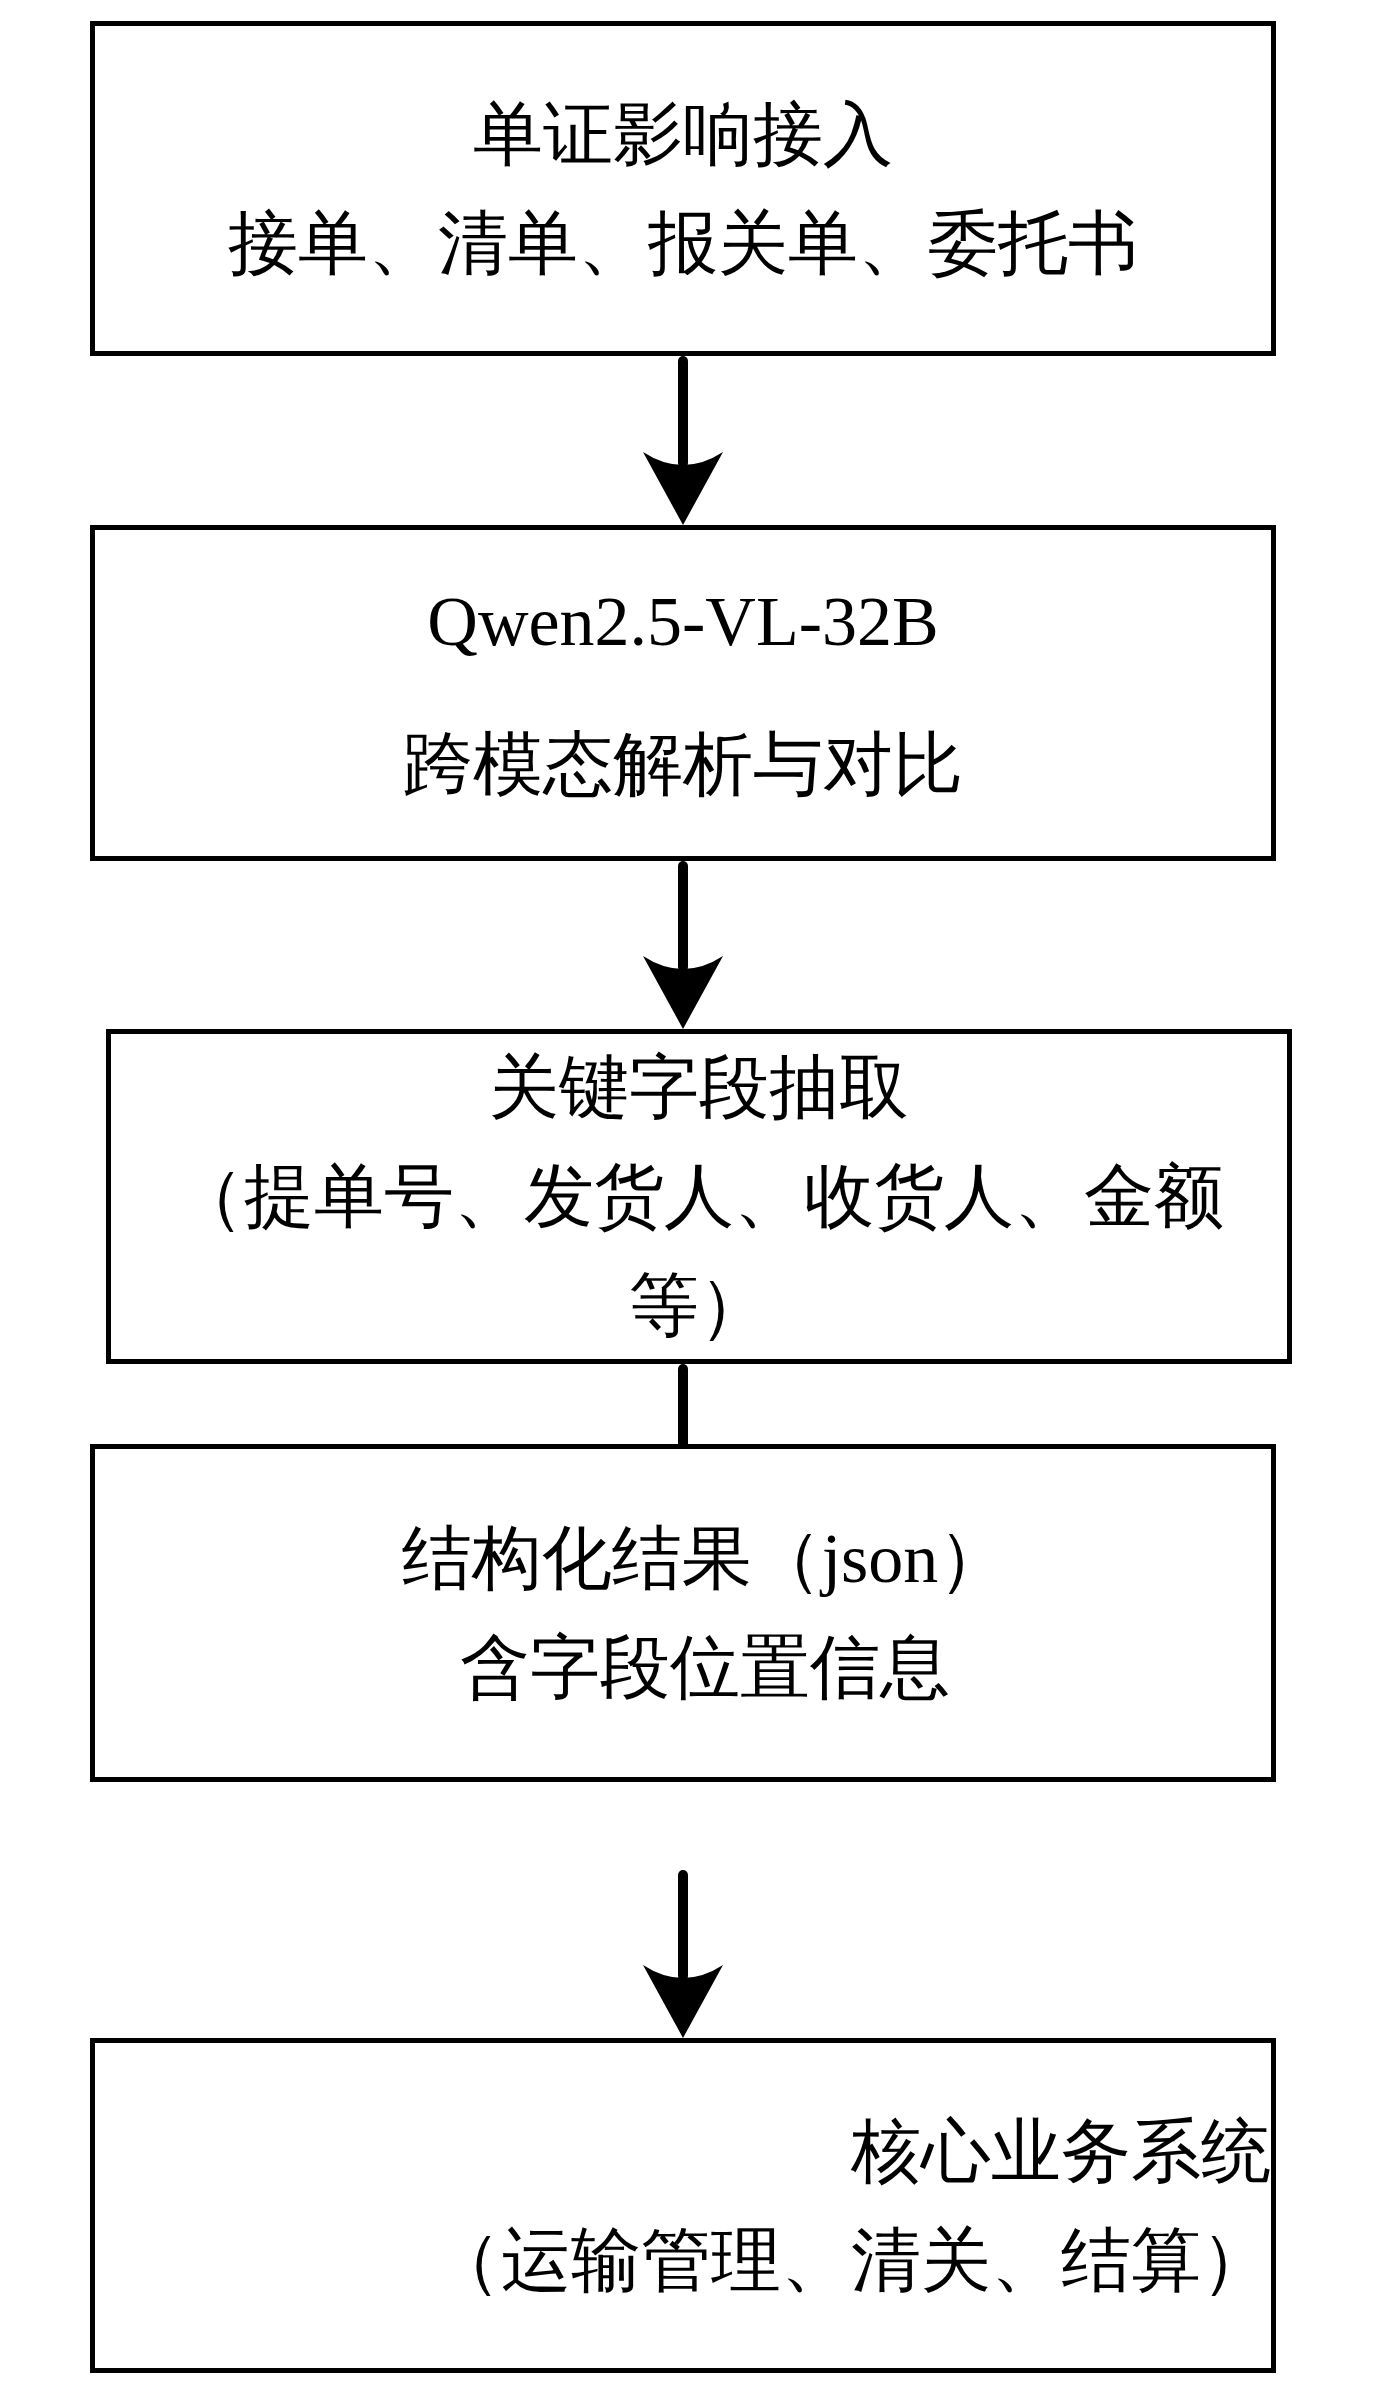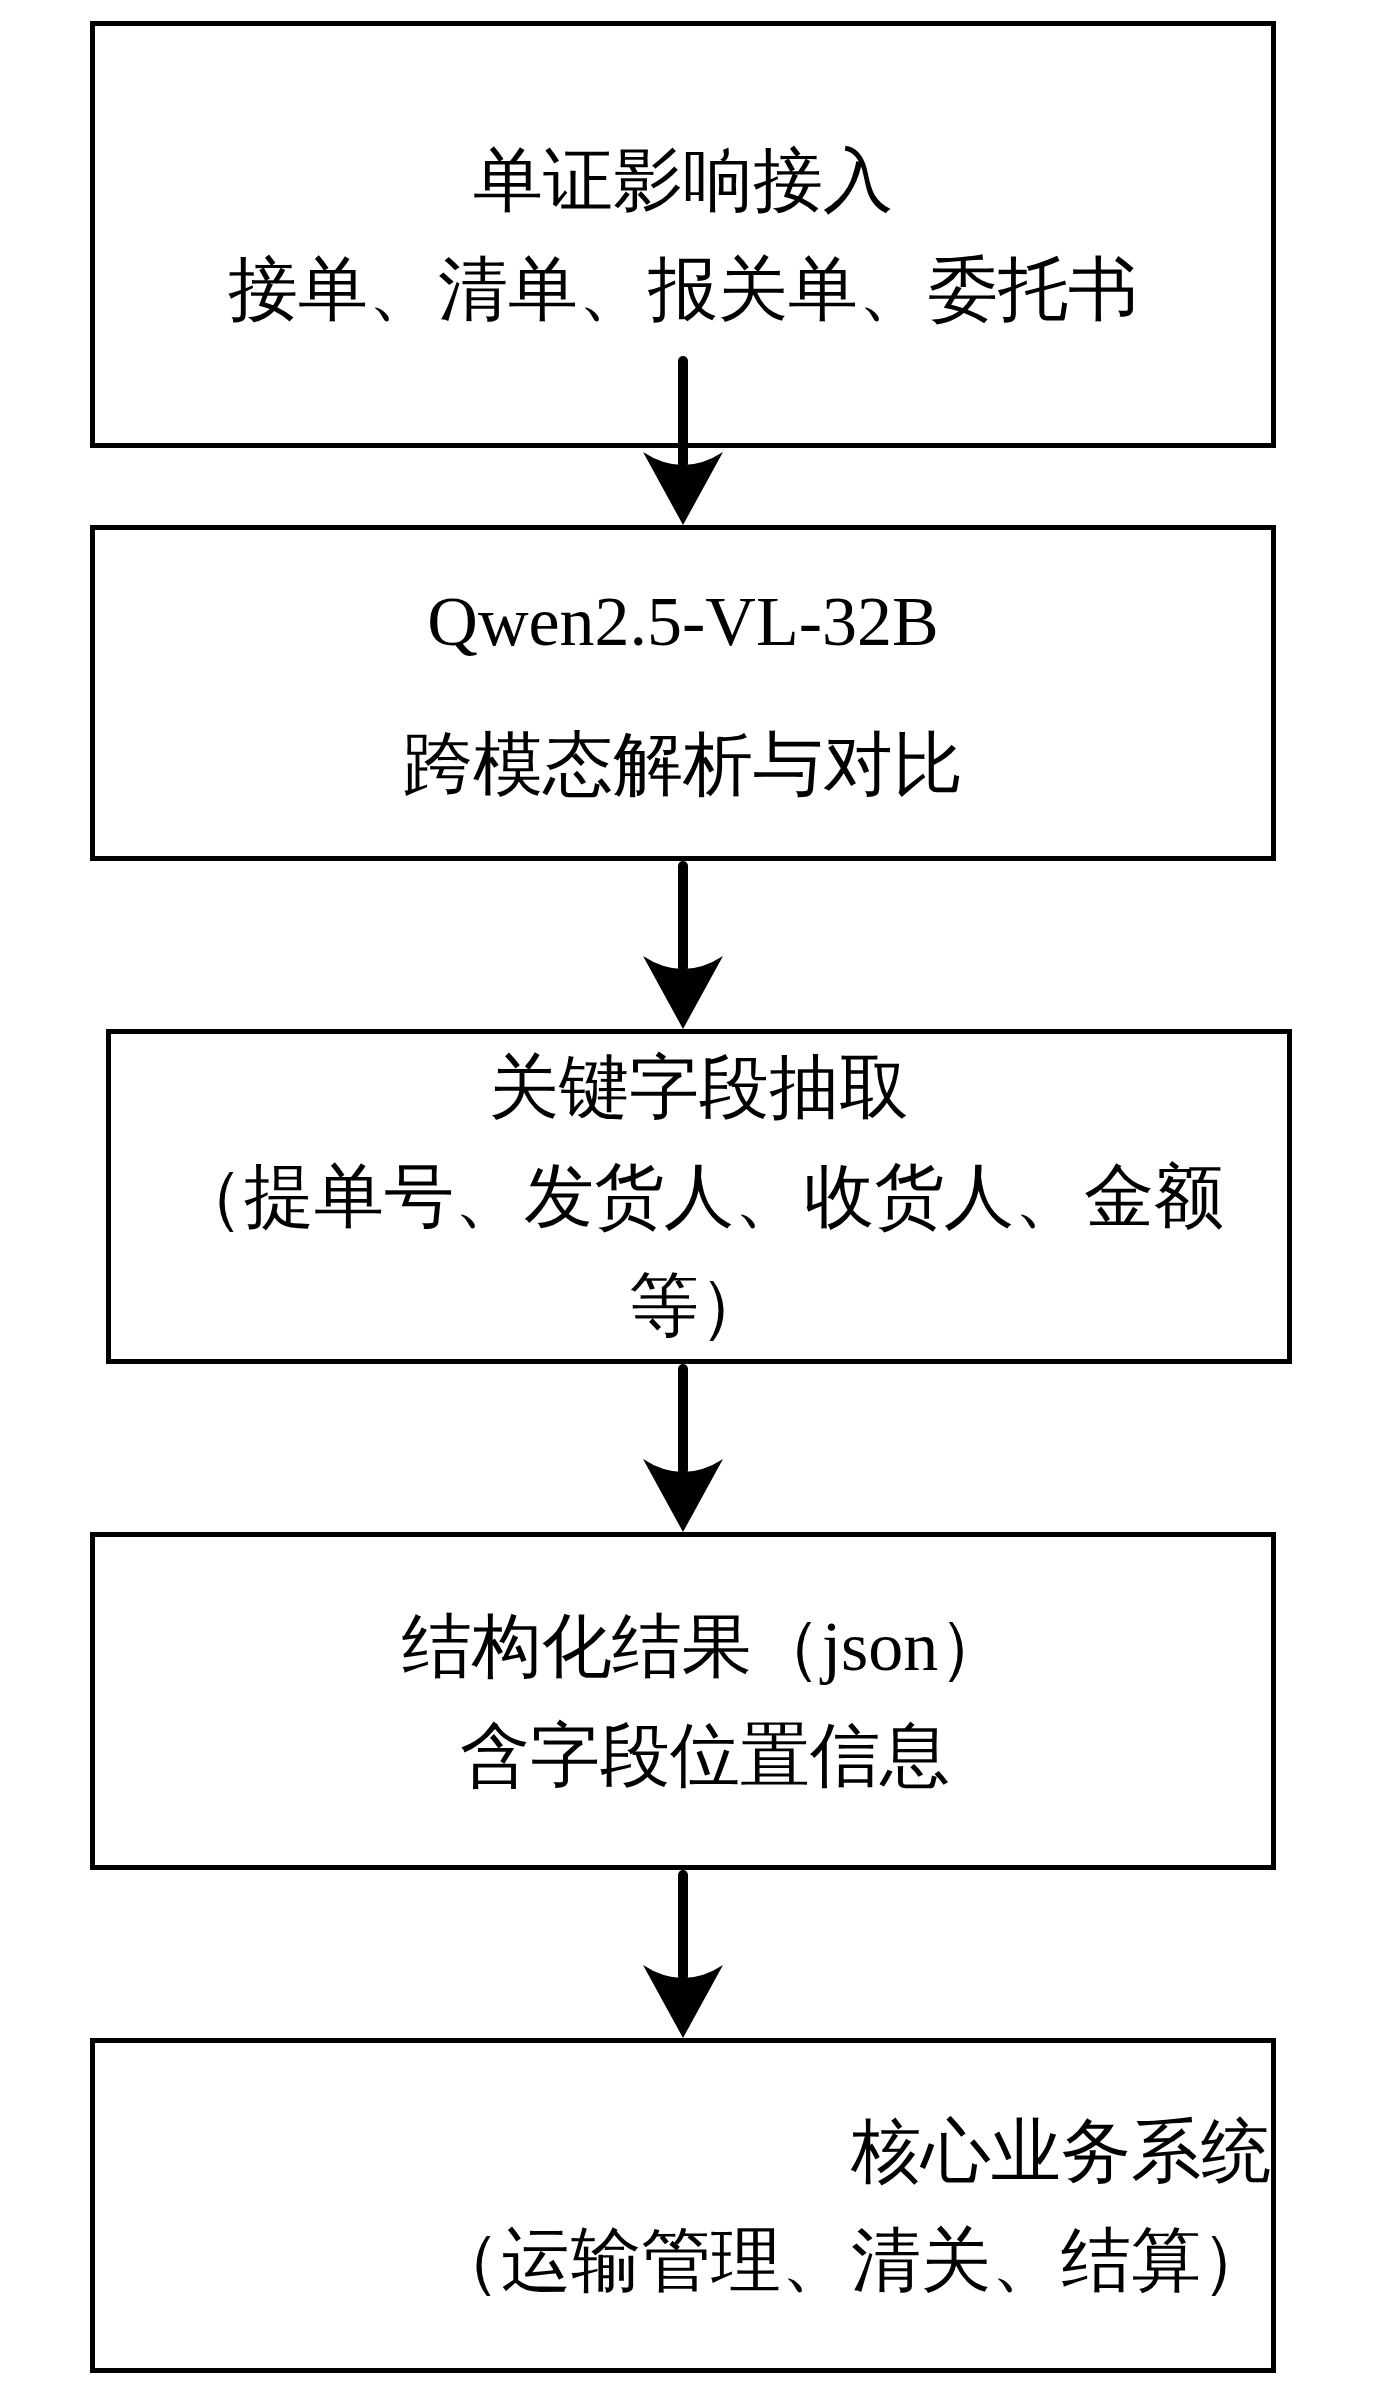--- a/index.html
+++ b/index.html
@@ -37,21 +37,21 @@
     width: 90px;
     display: block;
   }
   .arrow path, .arrow rect { fill: #000000; }
 </style>
 </head>
 <body>
 
 <div class="page">
 
-  <div class="node" style="top:21px; height:427px;">
+  <div class="node" style="top:21px; height:335px;">
     <div class="line">单证影响接入</div>
     <div class="line">接单、清单、报关单、委托书</div>
   </div>
 
   <svg class="arrow" style="top:356px; height:169px;" viewBox="0 0 90 169" aria-hidden="true">
     <rect x="40" y="0" width="10" height="112" rx="5"></rect>
     <path d="M45,169 L5,96 Q45,122 85,96 Z"></path>
   </svg>
 
   <div class="node" style="top:525px; height:336px;gap:34px;">
@@ -68,21 +68,21 @@
     <div class="line">关键字段抽取</div>
     <div class="line">（提单号、发货人、收货人、金额</div>
     <div class="line">等）</div>
   </div>
 
   <svg class="arrow" style="top:1364px; height:168px;" viewBox="0 0 90 168" aria-hidden="true">
     <rect x="40" y="0" width="10" height="111" rx="5"></rect>
     <path d="M45,168 L5,95 Q45,121 85,95 Z"></path>
   </svg>
 
-  <div class="node" style="top:1532px; height:338px;padding-left:44px;">
+  <div class="node" style="top:1444px; height:338px;padding-left:44px;">
     <div class="line">结构化结果（json）</div>
     <div class="line">含字段位置信息</div>
   </div>
 
   <svg class="arrow" style="top:1870px; height:168px;" viewBox="0 0 90 168" aria-hidden="true">
     <rect x="40" y="0" width="10" height="111" rx="5"></rect>
     <path d="M45,168 L5,95 Q45,121 85,95 Z"></path>
   </svg>
 
   <div class="node" style="top:2038px; height:335px;align-items:flex-end;">

